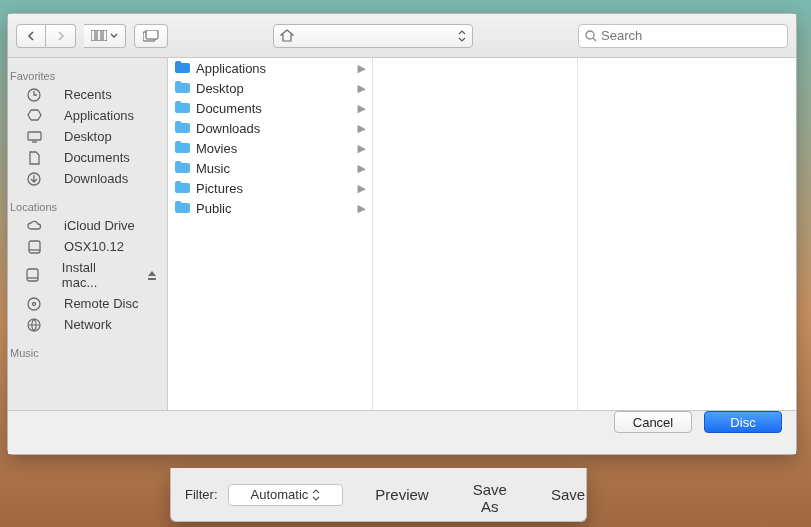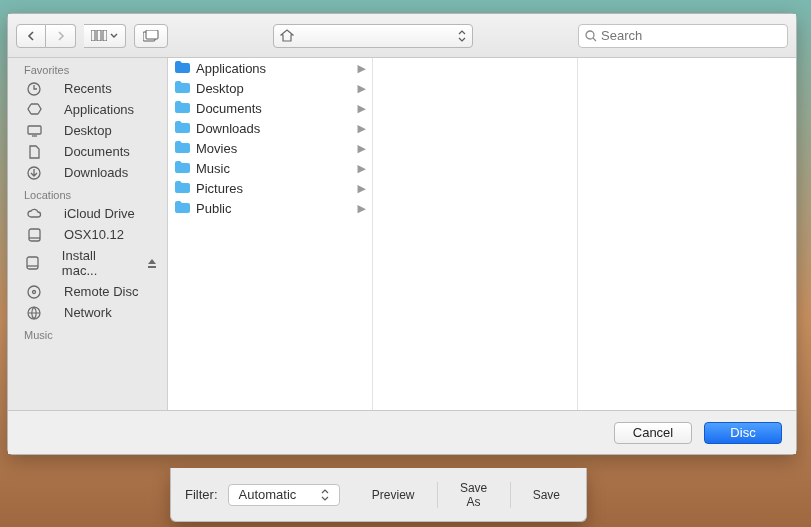--- a/index.html
+++ b/index.html
@@ -36,64 +36,64 @@
     color: #8a8a8a; font-size: 13px;
   }
   .search input { border: none; outline: none; flex: 1; font-size: 13px; background: transparent; }
 
   .body { flex: 1; display: flex; min-height: 0; }
   .sidebar {
     width: 160px; background: #e9e9ea; border-right: 1px solid #cfcfcf;
     overflow-y: auto; position: relative; font-size: 13px;
   }
   .sidebar::-webkit-scrollbar { width: 12px; }
-  .sb-header { color: #7c7c7c; font-size: 11px; padding: 6px 10px 2px 16px; }
+  .sb-header { color: #7c7c7c; font-size: 11px; padding: 6px 10px 2px 2px; margin-top: 6px; }
   .sb-item {
     display: flex; align-items: center; gap: 22px; padding: 3px 10px 3px 18px;
     color: #3b3b3b; position: relative; cursor: default;
   }
   .sb-item .eject { margin-left: auto; color: #6b6b6b; }
   .sb-icon { width: 16px; display: flex; justify-content: center; color: #6b6b6b; }
 
   .columns { flex: 1; display: flex; background: #fff; min-width: 0; }
   .col { width: 205px; border-right: 1px solid #e3e3e3; overflow-y: auto; font-size: 13px; }
   .col:last-child { flex: 1; border-right: none; }
   .row {
     display: flex; align-items: center; gap: 6px; padding: 2px 6px; color: #2e2e2e;
     position: relative; cursor: default;
   }
   .row .arr { margin-left: auto; color: #9a9a9a; font-size: 11px; }
   .folder-icon { width: 16px; height: 13px; display:inline-block; }
 
   .footer {
     height: 44px; border-top: 1px solid #c8c8c8; background: #efefef;
-    display: flex; align-items: center; justify-content: flex-end; gap: 12px; padding: 0 14px;
+    display: flex; align-items: flex-start; justify-content: flex-end; gap: 12px; padding: 0 14px;
   }
   .mac-btn {
     min-width: 78px; height: 22px; border-radius: 4px; font-size: 13px;
     display: flex; align-items: center; justify-content: center;
     background: linear-gradient(#ffffff,#f0f0f0); border: 1px solid #b7b7b7; color:#222;
   }
   .mac-btn.primary {
     background: linear-gradient(#4ea0ff,#1a6ef0); border: 1px solid #1558c8; color:#fff;
   }
 
   .bottom-bar {
     position: absolute; left: 170px; top: 468px; width: 417px; height: 54px;
     background: #ececec; border: 1px solid #bdbdbd; border-top: none;
     border-radius: 0 0 6px 6px; box-shadow: 0 8px 18px rgba(0,0,0,.25);
     display: flex; align-items: center; padding: 0 14px; gap: 10px; font-size: 13px;
   }
   .bottom-bar .sel {
     width: 160px; height: 22px; background: #fff; border: 1px solid #c3c3c3;
-    border-radius: 4px; display:flex; align-items:center; padding:0 10px; gap:4px;justify-content:space-between;
+    border-radius: 4px; display:flex; align-items:center; padding:0 22px; gap:4px;justify-content:space-between;
   }
   .flat-btn {
     height: 28px; padding: 0 12px; background: transparent; border: none;
-    color: #333; font-size: 12px; text-align: center;
+    color: #333; font-size: 15px; text-align: center;
   }
   .divider { width:1px; height:26px; background:#d2d2d2; }
   svg { display:block; }
 </style>
 </head>
 <body>
 
 <div class="sheet">
 
   <div class="toolbar">

